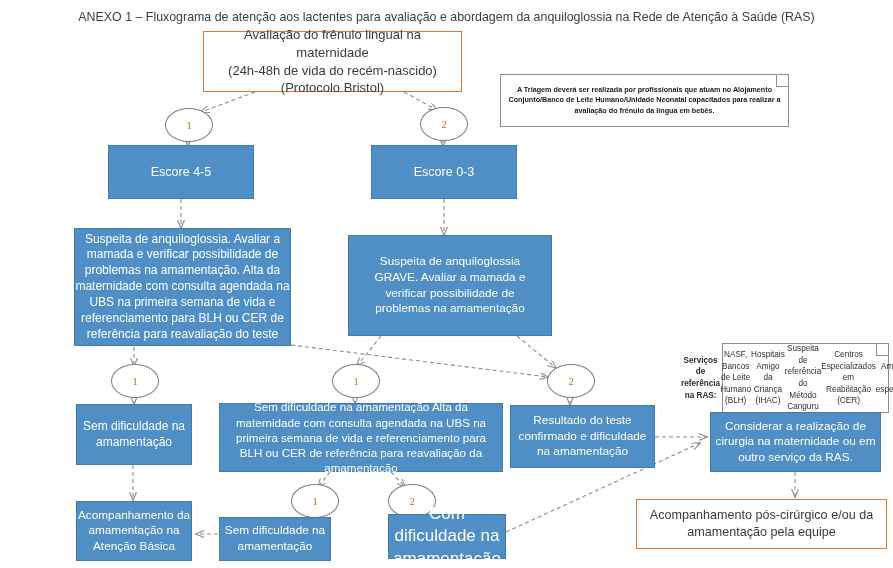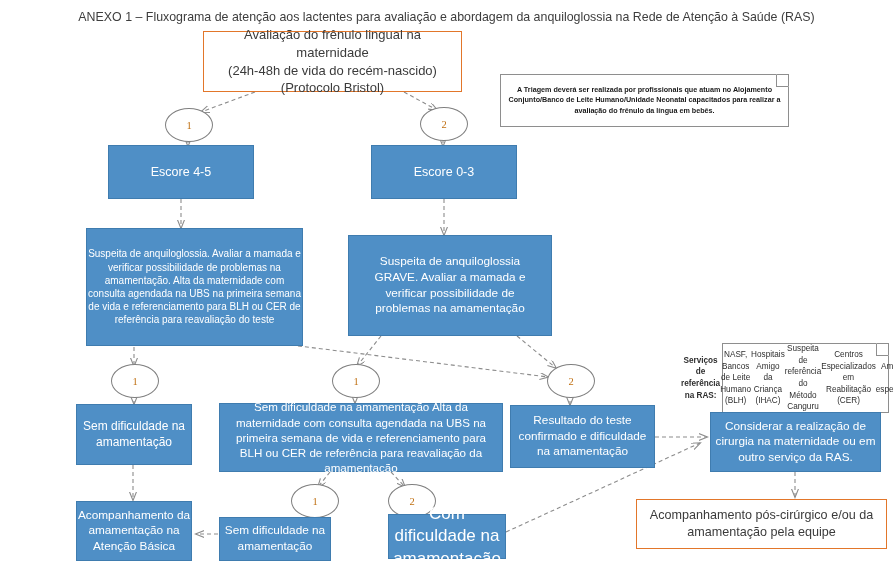--- a/index.html
+++ b/index.html
@@ -187,21 +187,21 @@
     <span>2</span>
   </div>
 
   <div class="node blue" style="left:108px; top:145px; width:146px; height:54px;">
     <span>Escore 4-5</span>
   </div>
   <div class="node blue" style="left:371px; top:145px; width:146px; height:54px;">
     <span>Escore 0-3</span>
   </div>
 
-  <div class="node blue" style="left:86px; top:228px; width:217px; height:118px; font-size:10px;">
+  <div class="node blue" style="left:74px; top:228px; width:217px; height:118px; font-size:12px;">
     <span>Suspeita de anquiloglossia. Avaliar a mamada e verificar possibilidade de problemas na amamentação. Alta da maternidade com consulta agendada na UBS na primeira semana de vida e referenciamento para  BLH ou CER de referência para reavaliação do teste</span>
   </div>
   <div class="node blue" style="left:348px; top:235px; width:204px; height:101px; font-size:11.8px; padding:4px 14px;">
     <span>Suspeita de anquiloglossia GRAVE. Avaliar a mamada e verificar possibilidade de problemas na amamentação</span>
   </div>
 
   <div class="node note note-ref" style="left:722px; top:303px; width:167px; height:70px; flex-direction:row; justify-content:center; position:absolute;">
     <span class="ttl">Serviços de referência na RAS:</span>
     <span>NASF, Bancos de Leite Humano (BLH)</span>
     <span>Hospitais Amigo da Criança (IHAC)</span>

